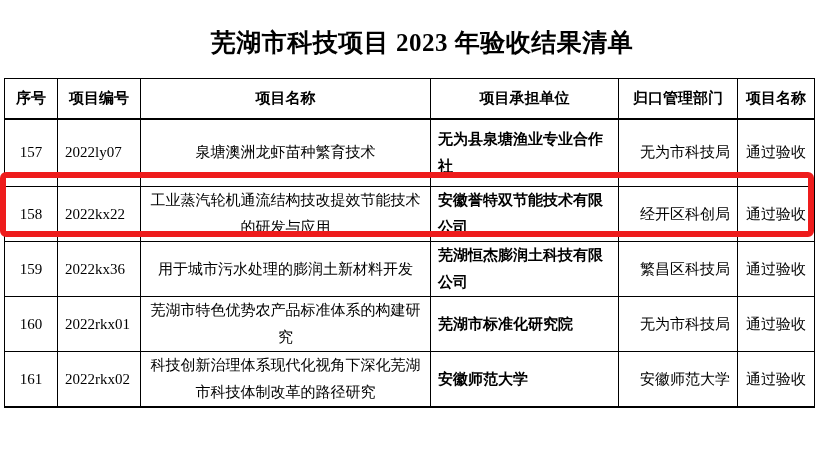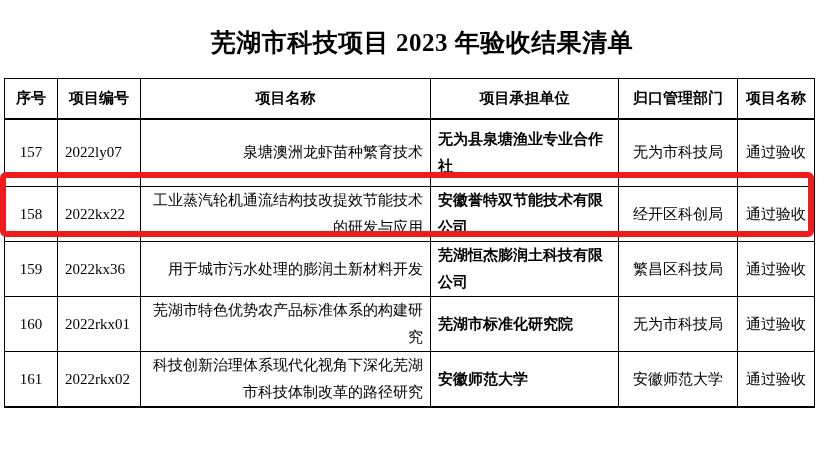--- a/index.html
+++ b/index.html
@@ -50,23 +50,23 @@
     font-weight: bold;
     text-align: center;
     border-bottom-width: 2px;
     padding: 0 2px;
   }
   table.results tbody tr { height: 55px; }
   table.results tbody tr:first-child { height: 68px; }
   table.results tbody tr:last-child td { border-bottom-width: 2px; }
   td.c-seq   { text-align: center; }
   td.c-code  { text-align: left; word-break: break-all; padding: 0 8px; }
-  td.c-name  { text-align: right; padding: 0 11px; }
+  td.c-name  { text-align: center; padding: 0 11px; }
   td.c-org   { text-align: left; padding: 0 12px; font-weight: bold; }
-  td.c-dept  { text-align: center; padding: 0 8px; border-radius: 20px; }
+  td.c-dept  { text-align: right; padding: 0 8px; border-radius: 20px; }
   td.c-result{ text-align: center; }
   .hl-box {
     position: absolute;
     box-sizing: border-box;
     left: 0px;
     width: 814px;
     border: 6px solid #ee1c1c;
     border-radius: 6px;
     pointer-events: none;
     background: transparent;

